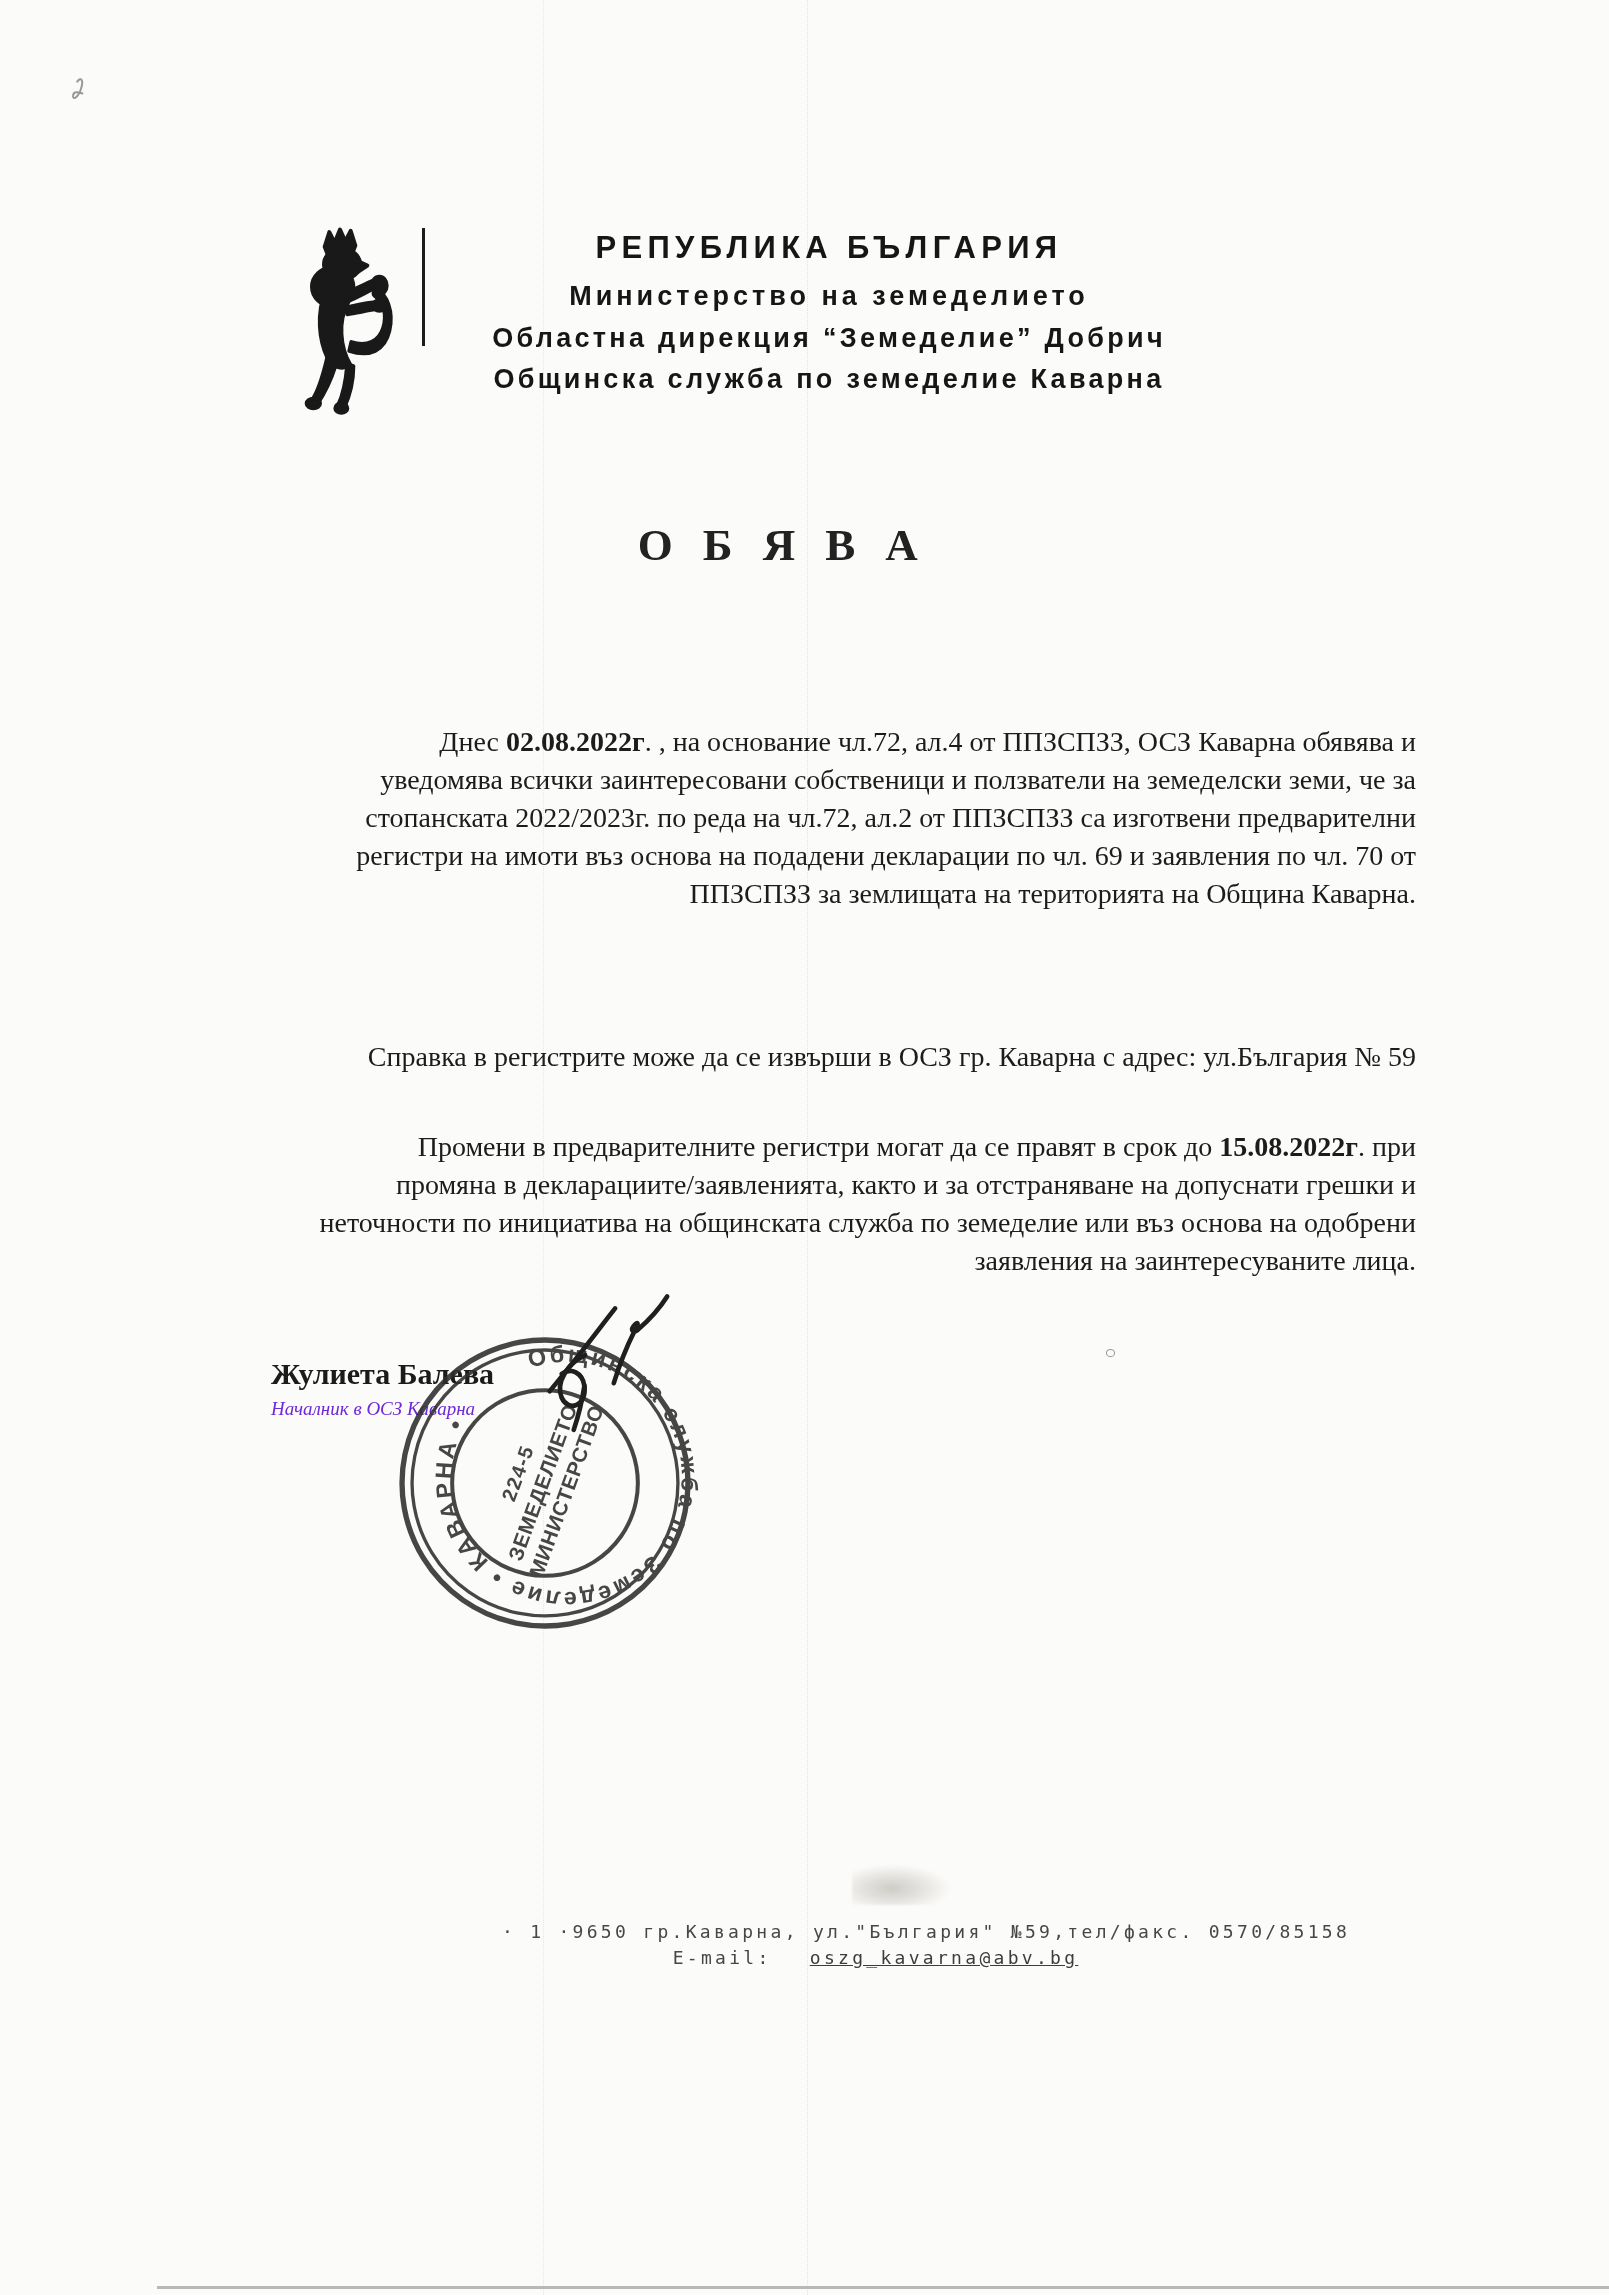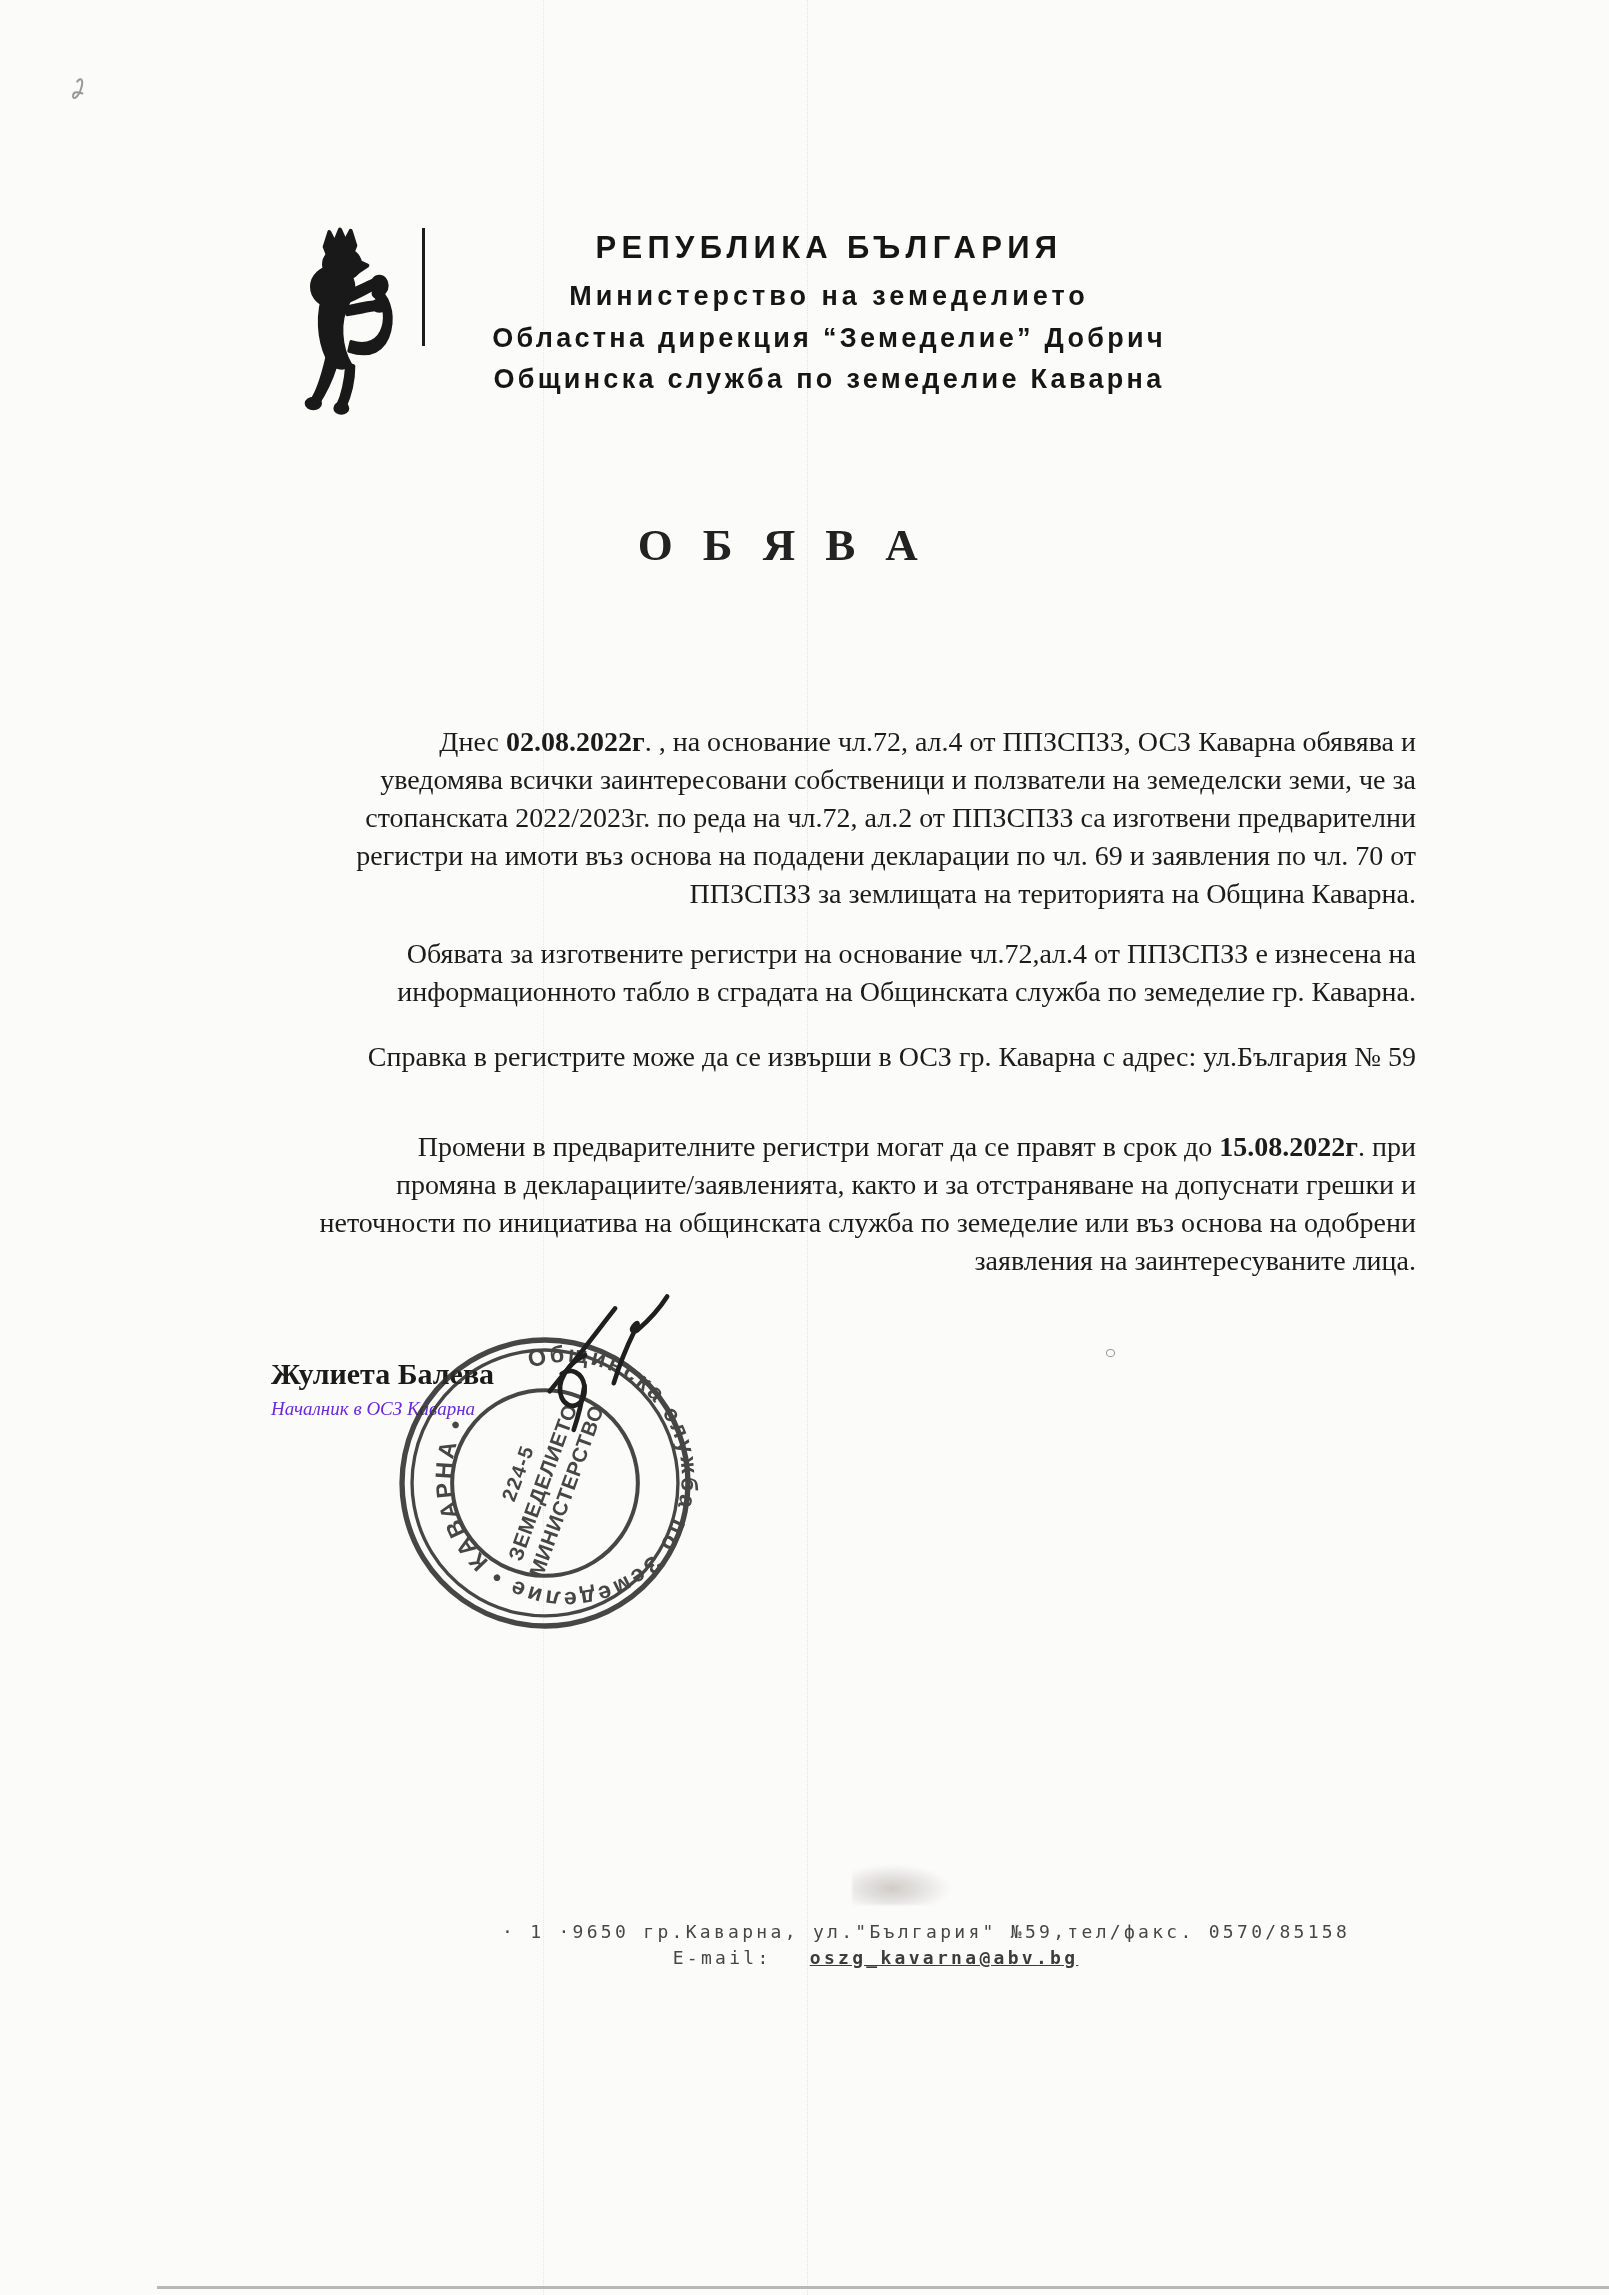--- a/index.html
+++ b/index.html
@@ -50,21 +50,21 @@
   #footer-1{
     position:absolute;left:468px;top:1921px;width:916px;text-align:center;
     font-family:"DejaVu Sans Mono", monospace;
     font-size:18px;letter-spacing:3.3px;color:#474747;white-space:nowrap;
   }
   #footer-2{
     position:absolute;left:468px;top:1947px;width:815px;text-align:center;
     font-family:"DejaVu Sans Mono", monospace;
     font-size:18px;letter-spacing:3.3px;color:#474747;white-space:nowrap;
   }
-  #footer-2 .email{font-weight:bold;text-decoration:underline;color:#3c3c3c;margin-left:24px;}
+  #footer-2 .email{font-weight:normal;text-decoration:underline;color:#3c3c3c;margin-left:24px;}
   
   .fold{position:absolute;top:0;bottom:0;width:0;border-left:1.3px dotted rgba(100,100,100,.13);}
   #fold-a{left:543px;} #fold-b{left:807px;border-left-color:rgba(100,100,100,.16);}
   #squiggle{position:absolute;left:65px;top:75px;width:27px;height:33px;}
   #smudge{
     position:absolute;left:852px;top:1864px;width:100px;height:41px;
     background:radial-gradient(ellipse at 40% 60%, rgba(105,95,85,.30), rgba(105,95,85,0) 70%);
     filter:blur(1.3px);
   }
   #speck{position:absolute;left:1106px;top:1349px;width:7.4px;height:6px;border:1.3px solid rgba(70,70,70,.55);border-radius:50%;}
@@ -104,21 +104,20 @@
     <div class="h-l4">Общинска служба по земеделие Каварна</div>
   </div>
 
   <div id="p1" class="para">
     <div class="line ind92">
       <span>Днес </span><b>02.08.2022г</b><span>. , на основание чл.72, ал.4 от ППЗСПЗЗ, ОСЗ Каварна обявява и</span>
     </div>
     <div>уведомява всички заинтересовани собственици и ползватели на земеделски земи, че за<br>стопанската 2022/2023г. по реда на чл.72, ал.2 от ППЗСПЗЗ са изготвени предварителни<br>регистри на имоти въз основа на подадени декларации по чл. 69 и заявления по чл. 70 от<br>ППЗСПЗЗ за землищата на територията на Община Каварна.</div>
   </div>
 
-  <div id="p2" class="para ti79">Обявата за изготвените регистри на основание чл.72,ал.4 от ППЗСПЗЗ е изнесена на<br>информационното табло в сградата на Общинската служба по земеделие гр. Каварна.</div>
 
   <div id="p3" class="para ti13">Справка в регистрите може да се извърши в ОСЗ гр. Каварна с адрес: ул.България № 59</div>
 
   <div id="p4" class="para">
     <div class="line ind92">
       <span>Промени в предварителните регистри могат да се правят в срок до </span><b>15.08.2022г</b><span>. при</span>
     </div>
     <div>промяна в декларациите/заявленията, както и за отстраняване на допуснати грешки и<br>неточности по инициатива на общинската служба по земеделие или въз основа на одобрени<br>заявления на заинтересуваните лица.</div>
   </div>
 

